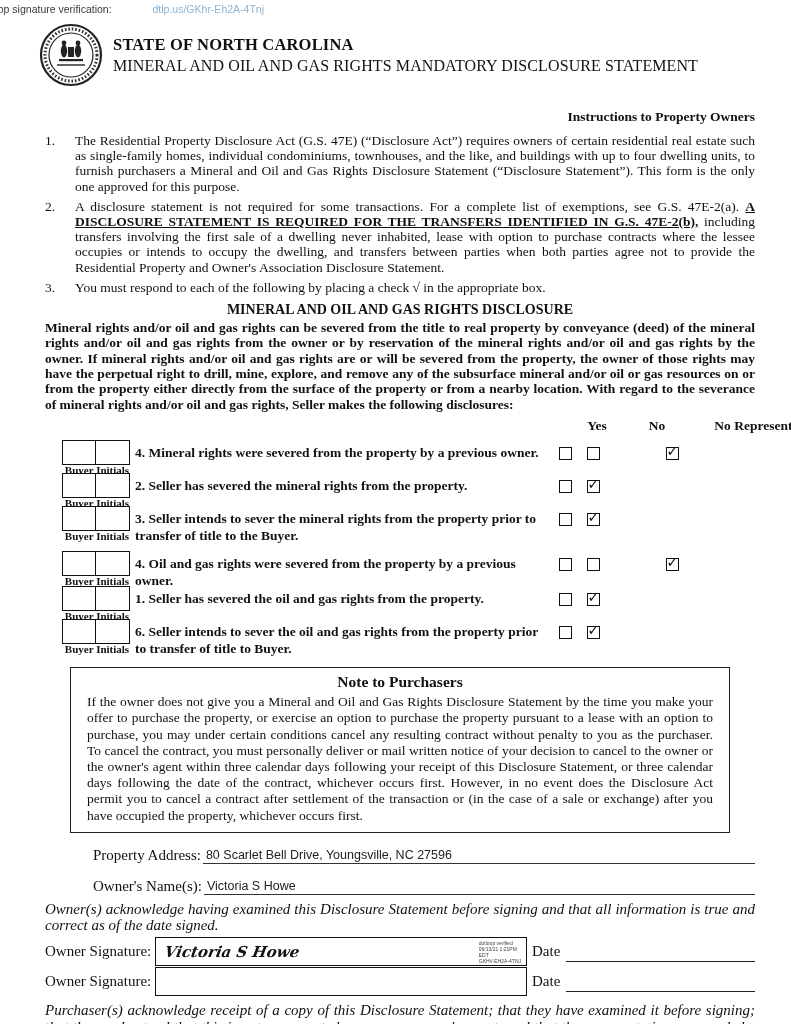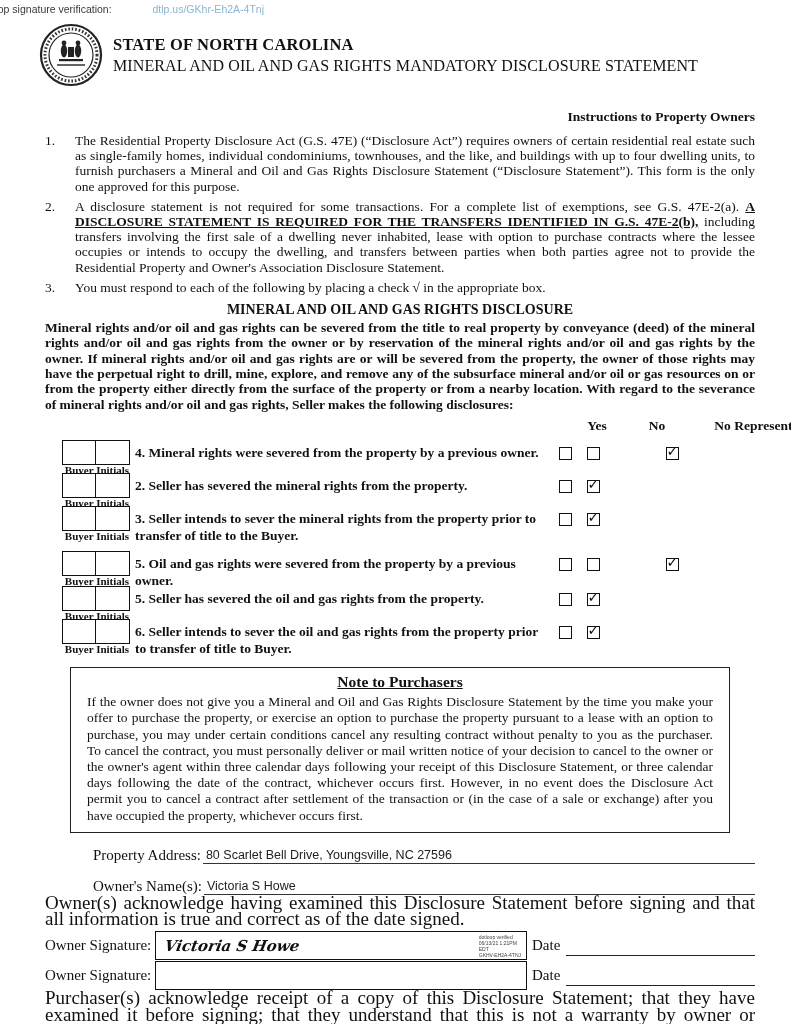--- a/index.html
+++ b/index.html
@@ -58,30 +58,30 @@
   .cb { width: 13px; height: 13px; border: 1.7px solid #111; position: relative; background: #fff; }
   .cb.checked::after {
     content: "✓"; position: absolute; left: 0px; top: -5px;
     font-size: 14px; font-weight: bold; color: #111;
     font-family: "DejaVu Sans", sans-serif;
   }
   .cb.hidden { visibility: hidden; }
 
   
   .note-box { border: 1.6px solid #222; margin: 10px 25px 0 25px; padding: 5px 16px 8px 16px; }
-  .note-head { text-align: center; font-weight: bold; font-size: 15.5px; margin-bottom: 3px; text-decoration: underline; }
+  .note-head { text-align: center; font-weight: bold; font-size: 15.5px; margin-bottom: 3px; }
   .note-body { font-size: 13.5px; line-height: 16.2px; text-align: justify; }
 
   
   .field-row { display: flex; align-items: flex-end; margin-top: 13px; font-size: 15px; }
   .field-label { white-space: nowrap; margin-left: 48px; }
   .field-line { flex: 1; border-bottom: 1px solid #333; margin-left: 2px; padding: 0 0 0 3px; }
   .field-value { font-family: "Liberation Sans", sans-serif; font-size: 12.5px; color: #222; }
 
-  .ack { font-size: 19px; line-height: 16.2px; text-align: justify; }
+  .ack { font-style: italic; font-size: 15px; line-height: 16.2px; text-align: justify; margin-top: 6px; }
 
   
   .sig-row { display: flex; align-items: stretch; font-size: 15px; }
   .sig-row.owner .sig-label { width: 110px; }
   .sig-label { flex: 0 0 auto; white-space: nowrap; display: flex; align-items: center; }
   .sig-box { flex: 0 0 auto; width: 372px; height: 29px; border: 1.9px solid #111; background: #fff;
              display: flex; align-items: center; justify-content: space-between; padding: 1px 3px; position: relative; }
   .sig-row + .sig-row { margin-top: 1px; }
   .sig-script { font-family: "DejaVu Serif", serif; font-style: italic; font-weight: bold;
                 font-size: 15px; transform: skewX(-10deg); padding-left: 6px; white-space: nowrap; }
@@ -210,41 +210,41 @@
   </div>
 
   <div class="trow single">
     <div class="initials">
       <div class="iboxes">
         <span class="ibox"></span>
         <span class="ibox"></span>
       </div>
       <div class="ilabel">Buyer Initials</div>
     </div>
-    <div class="q">5. Oil and gas rights were severed from the property by a previous owner.</div>
+    <div class="q">4. Oil and gas rights were severed from the property by a previous owner.</div>
     <div class="cb-col yes">
             <span class="cb"></span>
           </div>
     <div class="cb-col no">
             <span class="cb"></span>
           </div>
     <div class="cb-col norep">
             <span class="cb checked"></span>
           </div>
   </div>
 
   <div class="trow single">
     <div class="initials">
       <div class="iboxes">
         <span class="ibox"></span>
         <span class="ibox"></span>
       </div>
       <div class="ilabel">Buyer Initials</div>
     </div>
-    <div class="q">5. Seller has severed the oil and gas rights from the property.</div>
+    <div class="q">1. Seller has severed the oil and gas rights from the property.</div>
     <div class="cb-col yes">
             <span class="cb"></span>
           </div>
     <div class="cb-col no">
             <span class="cb checked"></span>
           </div>
     <div class="cb-col norep">
             <span class="cb hidden"></span>
           </div>
   </div>

